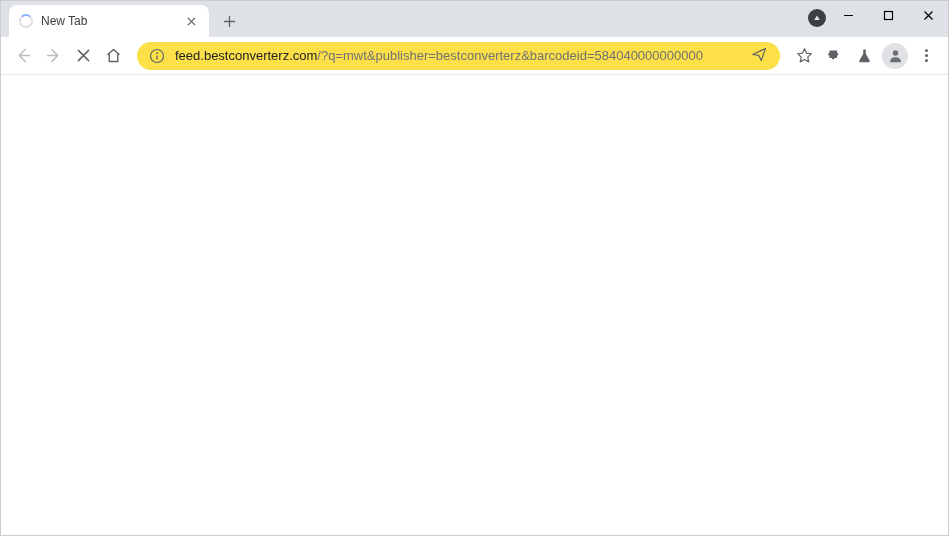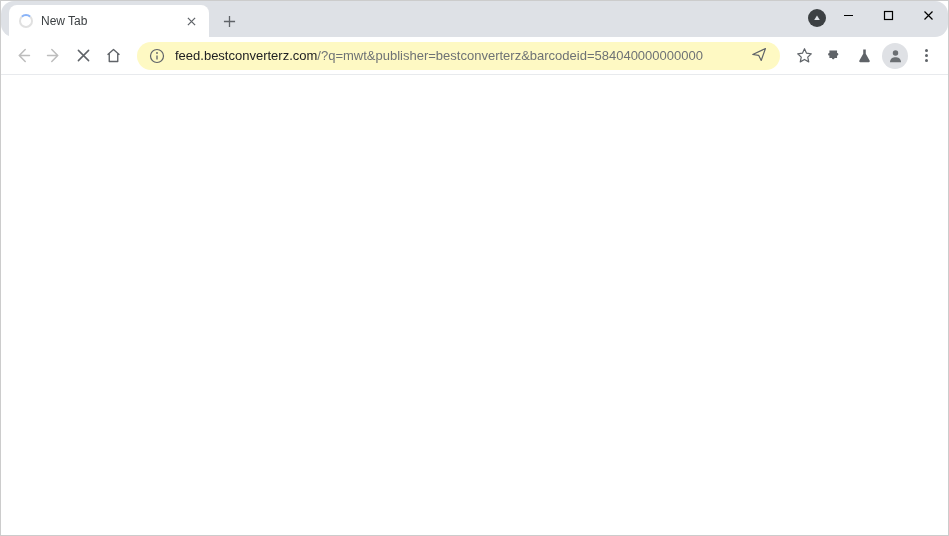--- a/index.html
+++ b/index.html
@@ -15,21 +15,20 @@
       overflow: hidden;
       border: 1px solid #ccc;
     }
     .tab-strip {
       background: #dee1e6;
       height: 36px;
       display: flex;
       align-items: flex-end;
       padding-left: 8px;
       position: relative;
-      border-radius: 13px;
     }
     .tab {
       background: #ffffff;
       height: 32px;
       width: 200px;
       border-radius: 8px 8px 0 0;
       display: flex;
       align-items: center;
       padding: 0 10px;
       font-size: 12px;
@@ -126,21 +125,21 @@
       width: 17px;
       height: 17px;
     }
     .home-btn svg {
       width: 17px;
       height: 17px;
     }
     .omnibox {
       flex: 1;
       height: 28px;
-      background: #fef9c3;
+      background: #fde047;
       border-radius: 14px;
       display: flex;
       align-items: center;
       padding: 0 12px;
       margin: 0 8px;
       font-size: 13px;
       color: #202124;
     }
     .omnibox-info {
       width: 16px;

